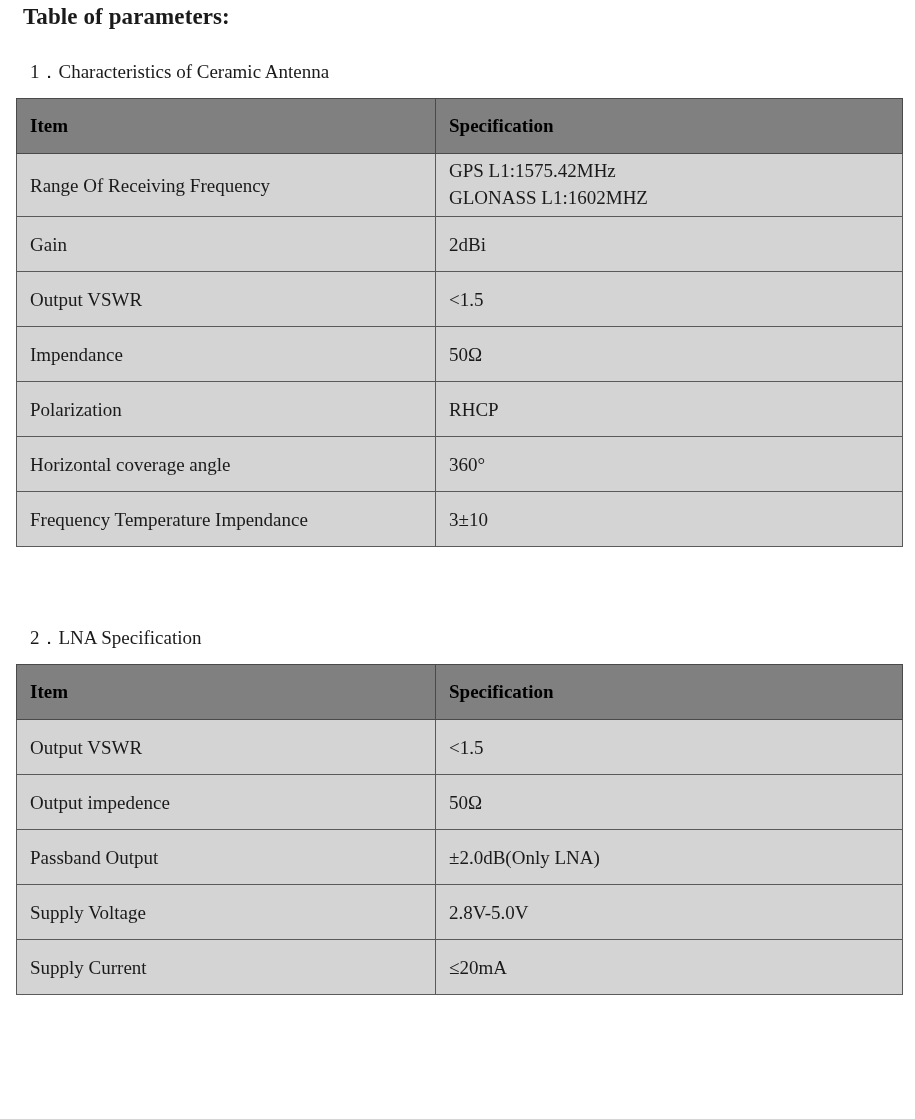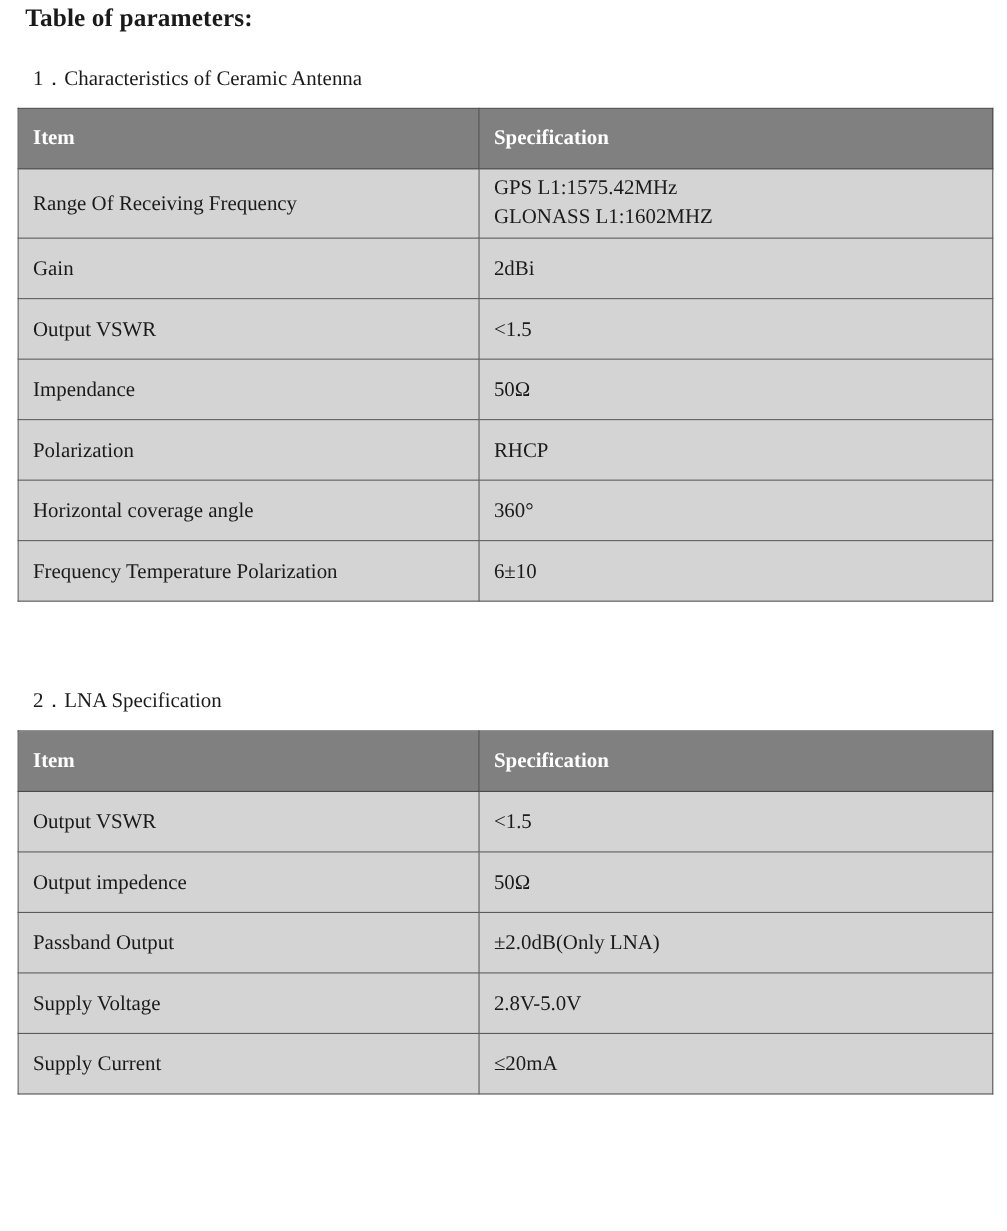--- a/index.html
+++ b/index.html
@@ -56,21 +56,21 @@
     border: 1px solid #5a5a5a;
     padding: 0 0 0 13px;
     vertical-align: middle;
     font-size: 19px;
     text-align: left;
     font-weight: normal;
   }
 
   table.spec-table thead th {
     background: #808080;
-    color: #ffffff;
+    color: #000000;
     font-weight: bold;
     height: 54px;
     border-color: #4a4a4a;
   }
 
   table.spec-table tbody td {
     background: #d4d4d4;
     color: #1a1a1a;
     height: 54px;
     line-height: 1.0;
@@ -134,22 +134,22 @@
         </tr>
         <tr>
           <td>Polarization</td>
           <td>RHCP</td>
         </tr>
         <tr>
           <td>Horizontal coverage angle</td>
           <td>360°</td>
         </tr>
         <tr>
-          <td>Frequency Temperature Polarization</td>
-          <td>6±10</td>
+          <td>Frequency Temperature Impendance</td>
+          <td>3±10</td>
         </tr>
       </tbody>
     </table>
   </div>
 
   <div class="table-block table-2-wrap">
     <div class="section-caption">2．LNA Specification</div>
 
     <table class="spec-table">
       <colgroup>

